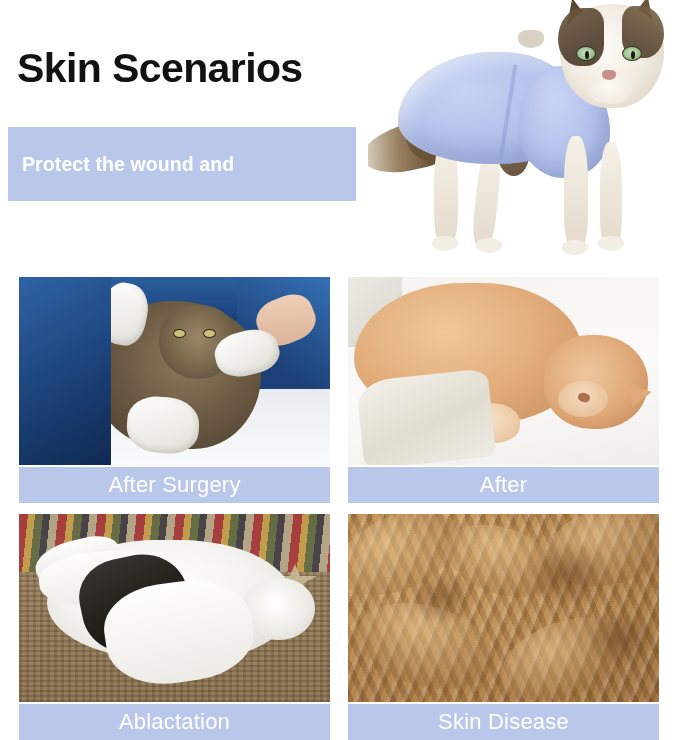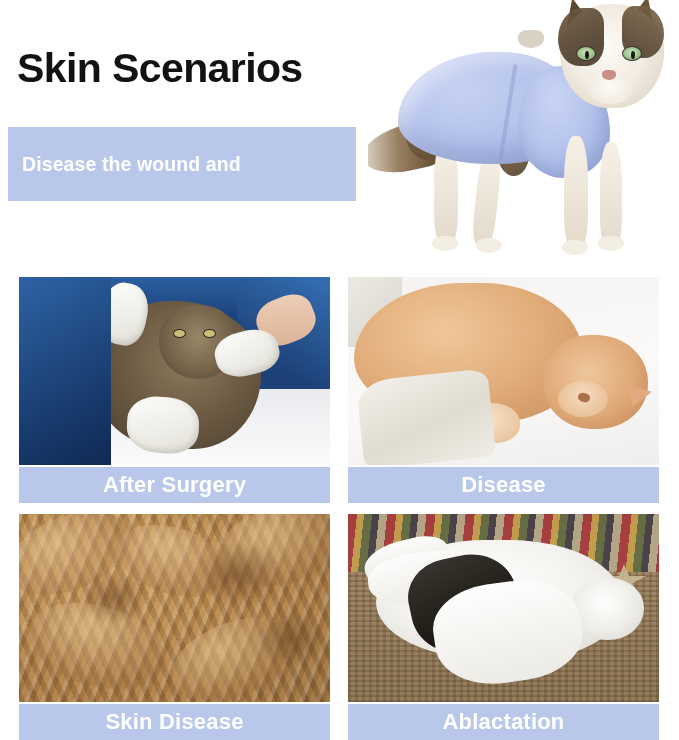--- a/index.html
+++ b/index.html
@@ -242,21 +242,21 @@
     position: absolute;
     left: 0; top: 190px;
     width: 311px; height: 36px;
     background: #b8c7ea;
     display: flex;
     align-items: center;
     justify-content: center;
   }
   .cell-label span {
     font-size: 22px;
-    font-weight: bold;
+    font-weight: normal;
     color: #ffffff;
     letter-spacing: .2px;
     white-space: nowrap;
   }
 
   
   .ph-surgery { background: linear-gradient(180deg, #1f4f8c 0%, #2a5e9e 38%, #dfe2e6 39%, #eef0f2 100%); }
   .scrub-left {
     position: absolute; left: 0; top: 0;
     width: 92px; height: 188px;
@@ -514,21 +514,21 @@
       </div>
     <div class="eye r">
         <div class="pupil"></div>
       </div>
     <div class="nose"></div>
   </div>
 
   <h1 class="page-title">Skin Scenarios</h1>
 
   <div class="subtitle-banner">
-    <div class="subtitle-line">Disease the wound and</div>
+    <div class="subtitle-line">Protect the wound and</div>
   </div>
 
   <div class="grid">
 
     <div class="cell">
       <div class="cell-photo ph-surgery">
         <div class="table-white"></div>
         <div class="scrub-mid"></div>
         <div class="scrub-right"></div>
         <div class="forearm"></div>
@@ -552,37 +552,21 @@
         <div class="ginger-body"></div>
         <div class="ginger-ear"></div>
         <div class="ginger-head"></div>
         <div class="ginger-ear2"></div>
         <div class="ginger-muzzle"></div>
         <div class="ginger-nose"></div>
         <div class="ginger-paw"></div>
         <div class="towel"></div>
       </div>
       <div class="cell-label">
-        <span>Disease</span>
-      </div>
-    </div>
-
-    <div class="cell">
-      <div class="cell-photo ph-skin">
-        <div class="fur-wave w1"></div>
-        <div class="fur-wave w2"></div>
-        <div class="fur-wave w3"></div>
-        <div class="fur-wave w4"></div>
-        <div class="fur-wave w5"></div>
-        <div class="fur-dark d1"></div>
-        <div class="fur-dark d2"></div>
-        <div class="fur-dark d3"></div>
-      </div>
-      <div class="cell-label">
-        <span>Skin Disease</span>
+        <span>After</span>
       </div>
     </div>
 
     <div class="cell">
       <div class="cell-photo ph-ablact">
         <div class="rug-weave"></div>
         <div class="rug-top"></div>
         <div class="rug-star"></div>
         <div class="momcat"></div>
         <div class="momcat-ear"></div>
@@ -590,14 +574,30 @@
         <div class="kitten-w3"></div>
         <div class="kitten-w1"></div>
         <div class="kitten-blk"></div>
         <div class="kitten-w2"></div>
       </div>
       <div class="cell-label">
         <span>Ablactation</span>
       </div>
     </div>
 
+    <div class="cell">
+      <div class="cell-photo ph-skin">
+        <div class="fur-wave w1"></div>
+        <div class="fur-wave w2"></div>
+        <div class="fur-wave w3"></div>
+        <div class="fur-wave w4"></div>
+        <div class="fur-wave w5"></div>
+        <div class="fur-dark d1"></div>
+        <div class="fur-dark d2"></div>
+        <div class="fur-dark d3"></div>
+      </div>
+      <div class="cell-label">
+        <span>Skin Disease</span>
+      </div>
+    </div>
+
   </div>
 </div>
 
 </body></html>

